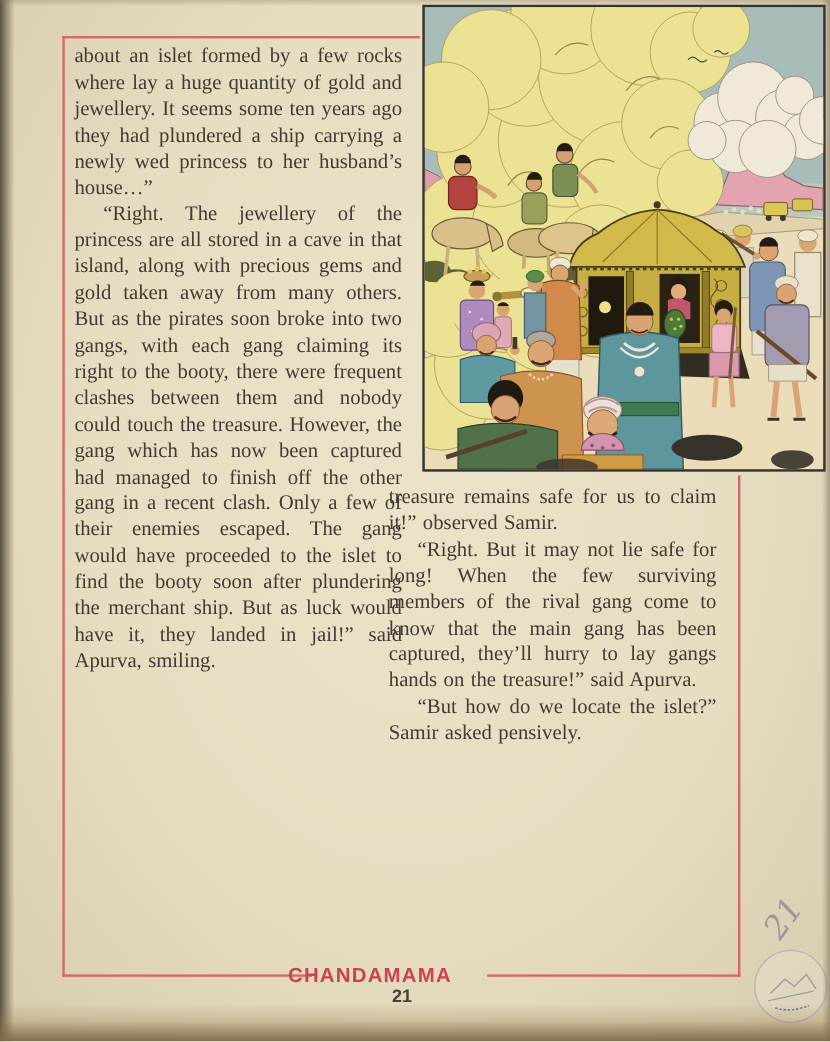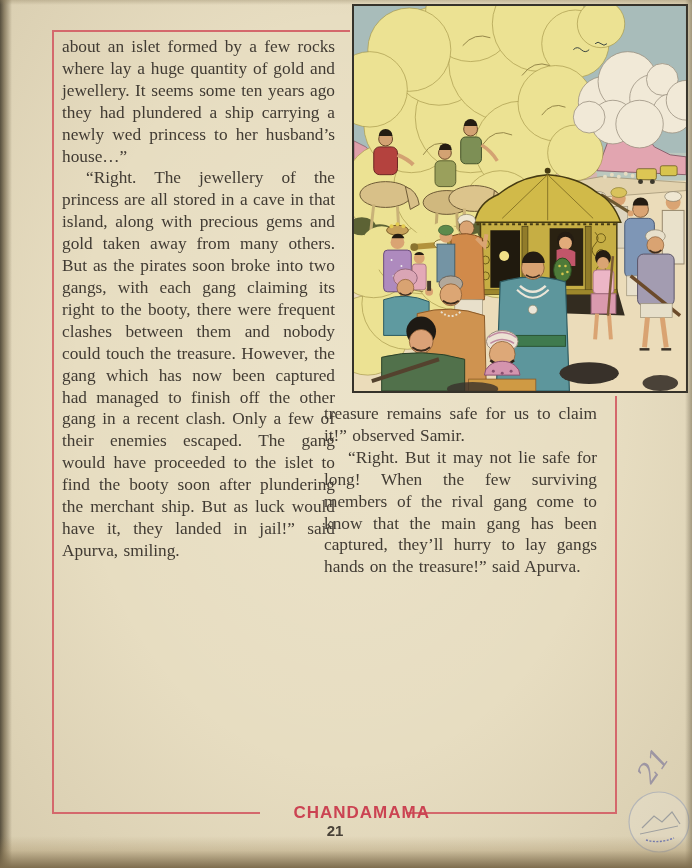--- a/index.html
+++ b/index.html
@@ -28,21 +28,21 @@
   .col p{margin:0;}
   .col p.ind{text-indent:24px;}
   .col p.cont{text-align-last:justify;}
   .col-left{left:62px;top:36px;}
   .col-right{left:324px;top:403px;}
 
   .illus{position:absolute;left:352px;top:4px;width:336px;height:389px;
     border:2px solid #35322a;box-sizing:border-box;background:#a8bcba;}
   .illus svg{display:block;width:100%;height:100%;}
 
-  .footer-brand{position:absolute;left:240px;top:803px;width:190px;text-align:right;
+  .footer-brand{position:absolute;left:240px;top:803px;width:190px;text-align:left;
     font:bold 17px/20px "Liberation Sans",sans-serif;letter-spacing:1px;color:var(--brand,#cb4352);}
   .page-num{position:absolute;left:240px;top:822px;width:190px;text-align:center;
     font:bold 15px/18px "Liberation Sans",sans-serif;color:#484137;}
 
   .hand-note{position:absolute;left:636px;top:752px;
     font:italic 27px/27px "DejaVu Serif",serif;color:var(--pencil,#938ca0);
     transform:rotate(-55deg);opacity:0.85;}
   .stamp{position:absolute;left:626px;top:788px;width:66px;height:68px;opacity:0.75;}
 </style>
 </head>
@@ -58,20 +58,21 @@
   <div class="bline bl-bot-l"></div>
   <div class="bline bl-bot-r"></div>
 
   <div class="col col-left">
       <p>about an islet formed by a few rocks where lay a huge quantity of gold and jewellery. It seems some ten years ago they had plundered a ship carrying a newly wed princess to her husband’s house…”</p>
       <p class="ind">“Right. The jewellery of the princess are all stored in a cave in that island, along with precious gems and gold taken away from many others. But as the pirates soon broke into two gangs, with each gang claiming its right to the booty, there were frequent clashes between them and nobody could touch the treasure. However, the gang which has now been captured had managed to finish off the other gang in a recent clash. Only a few of their enemies escaped. The gang would have proceeded to the islet to find the booty soon after plundering the merchant ship. But as luck would have it, they landed in jail!” said Apurva, smiling.</p>
     </div>
   <div class="col col-right">
       <p>treasure remains safe for us to claim it!” observed Samir.</p>
       <p class="ind">“Right. But it may not lie safe for long! When the few surviving members of the rival gang come to know that the main gang has been captured, they’ll hurry to lay gangs hands on the treasure!” said Apurva.</p>
+      <p class="ind">“But how do we locate the islet?” Samir asked pensively.</p>
     </div>
 
   <div class="illus">
     <svg viewBox="0 0 336 388" preserveAspectRatio="none">
 
       <rect x="0" y="0" width="336" height="388" fill="#a8bcba"></rect>
       <rect x="140" y="148" width="196" height="42" fill="#c8d0c2" opacity="0.6"></rect>
       <path d="M246 166 L264 118 L276 132 L288 120 L304 142 L320 150 L336 152 L336 170 Z" fill="#e2a5b0" stroke="#8a626e" stroke-width="1"></path>
       <path d="M150 172 Q175 160 205 168 Q225 162 246 168 L246 176 L150 178 Z" fill="#d9b2ad" opacity="0.9"></path>
       <g fill="#5c665a">

